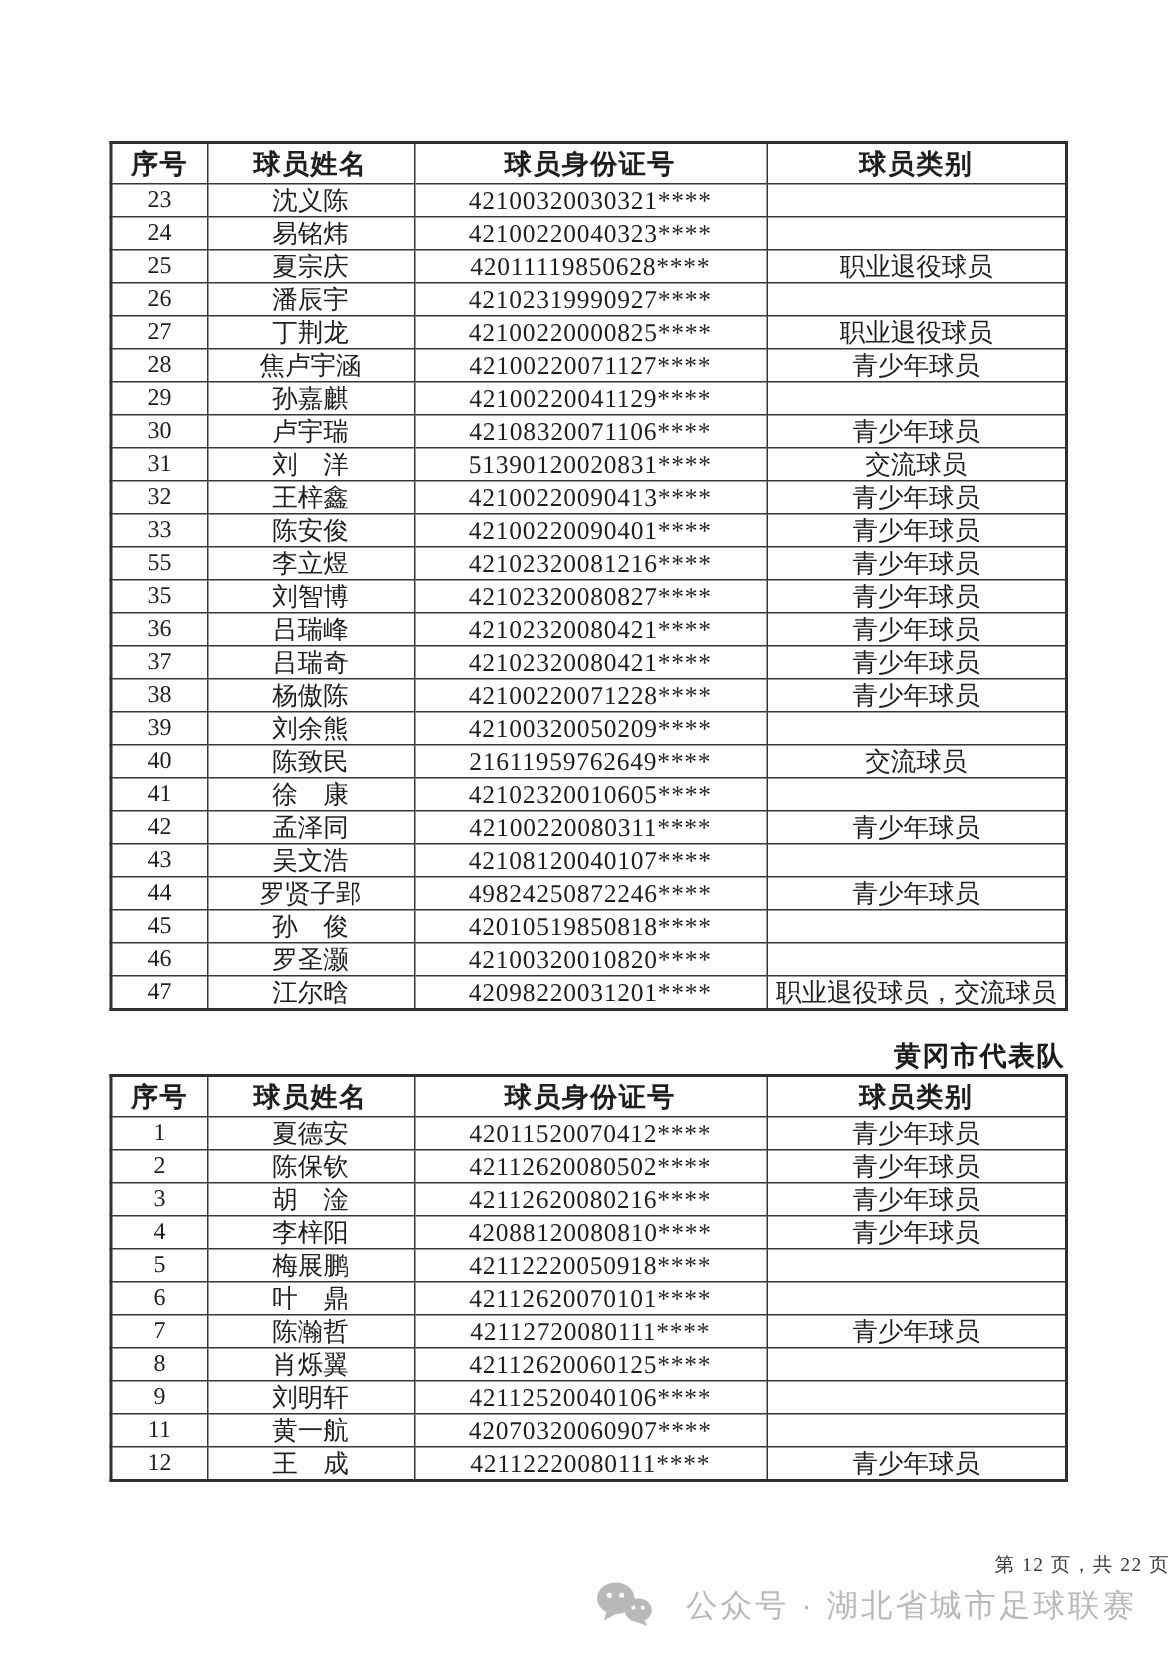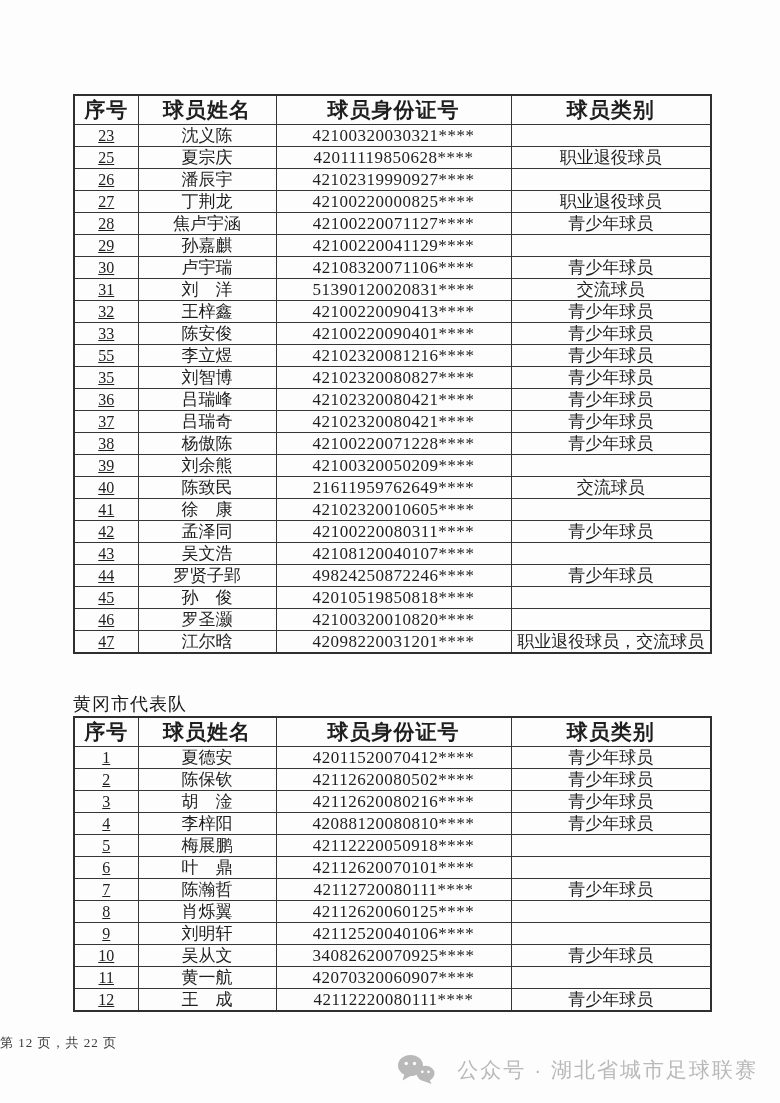--- a/index.html
+++ b/index.html
@@ -17,59 +17,59 @@
     left: 73px;
     width: 637px;
   }
   .block-1 { top: 94px; }
   .team-title {
     position: absolute;
     left: 73px;
     width: 637px;
     top: 692px;
     margin: 0;
-    text-align: left;
+    text-align: right;
     font-size: 18px;
-    font-weight: normal;
+    font-weight: bold;
     letter-spacing: 1px;
     color: #1a1a1a;
   }
   .block-2 { top: 716px; }
   table {
     width: 100%;
     border-collapse: collapse;
     table-layout: fixed;
     border: 2px solid #2f2f2f;
   }
   th, td {
     border: 1.5px solid #363636;
     text-align: center;
     padding: 0;
     overflow: hidden;
   }
   th {
     height: 26px;
-    font-size: 21px;
+    font-size: 18px;
     font-weight: bold;
     letter-spacing: 1px;
   }
   td {
     height: 20px;
     font-size: 17px;
     line-height: 21px;
   }
-  td:nth-child(1) { font-size: 16px; text-decoration: underline; }
+  td:nth-child(1) { font-size: 16px; }
   td:nth-child(3) { letter-spacing: 0.5px; margin-left: 23px; }
   td:nth-child(4) { padding: 0 2px; font-size: 17px; }
   .footer-page {
     position: absolute;
     top: 1034px;
     left: 0;
     width: 100%;
-    text-align: left;
+    text-align: right;
     font-size: 13px;
     color: #3a3a3a;
     letter-spacing: 1px;
   }
   .watermark {
     position: absolute;
     top: 1054px;
     right: 22px;
     display: flex;
     align-items: center;
@@ -104,20 +104,26 @@
         </tr>
       </thead>
       <tbody>
           <tr>
             <td>23</td>
             <td>沈义陈</td>
             <td>42100320030321****</td>
             <td></td>
           </tr>
           <tr>
+            <td>24</td>
+            <td>易铭炜</td>
+            <td>42100220040323****</td>
+            <td></td>
+          </tr>
+          <tr>
             <td>25</td>
             <td>夏宗庆</td>
             <td>42011119850628****</td>
             <td>职业退役球员</td>
           </tr>
           <tr>
             <td>26</td>
             <td>潘辰宇</td>
             <td>42102319990927****</td>
             <td></td>
@@ -319,26 +325,20 @@
             <td>42112620060125****</td>
             <td></td>
           </tr>
           <tr>
             <td>9</td>
             <td>刘明轩</td>
             <td>42112520040106****</td>
             <td></td>
           </tr>
           <tr>
-            <td>10</td>
-            <td>吴从文</td>
-            <td>34082620070925****</td>
-            <td>青少年球员</td>
-          </tr>
-          <tr>
             <td>11</td>
             <td>黄一航</td>
             <td>42070320060907****</td>
             <td></td>
           </tr>
           <tr>
             <td>12</td>
             <td>王　成</td>
             <td>42112220080111****</td>
             <td>青少年球员</td>

